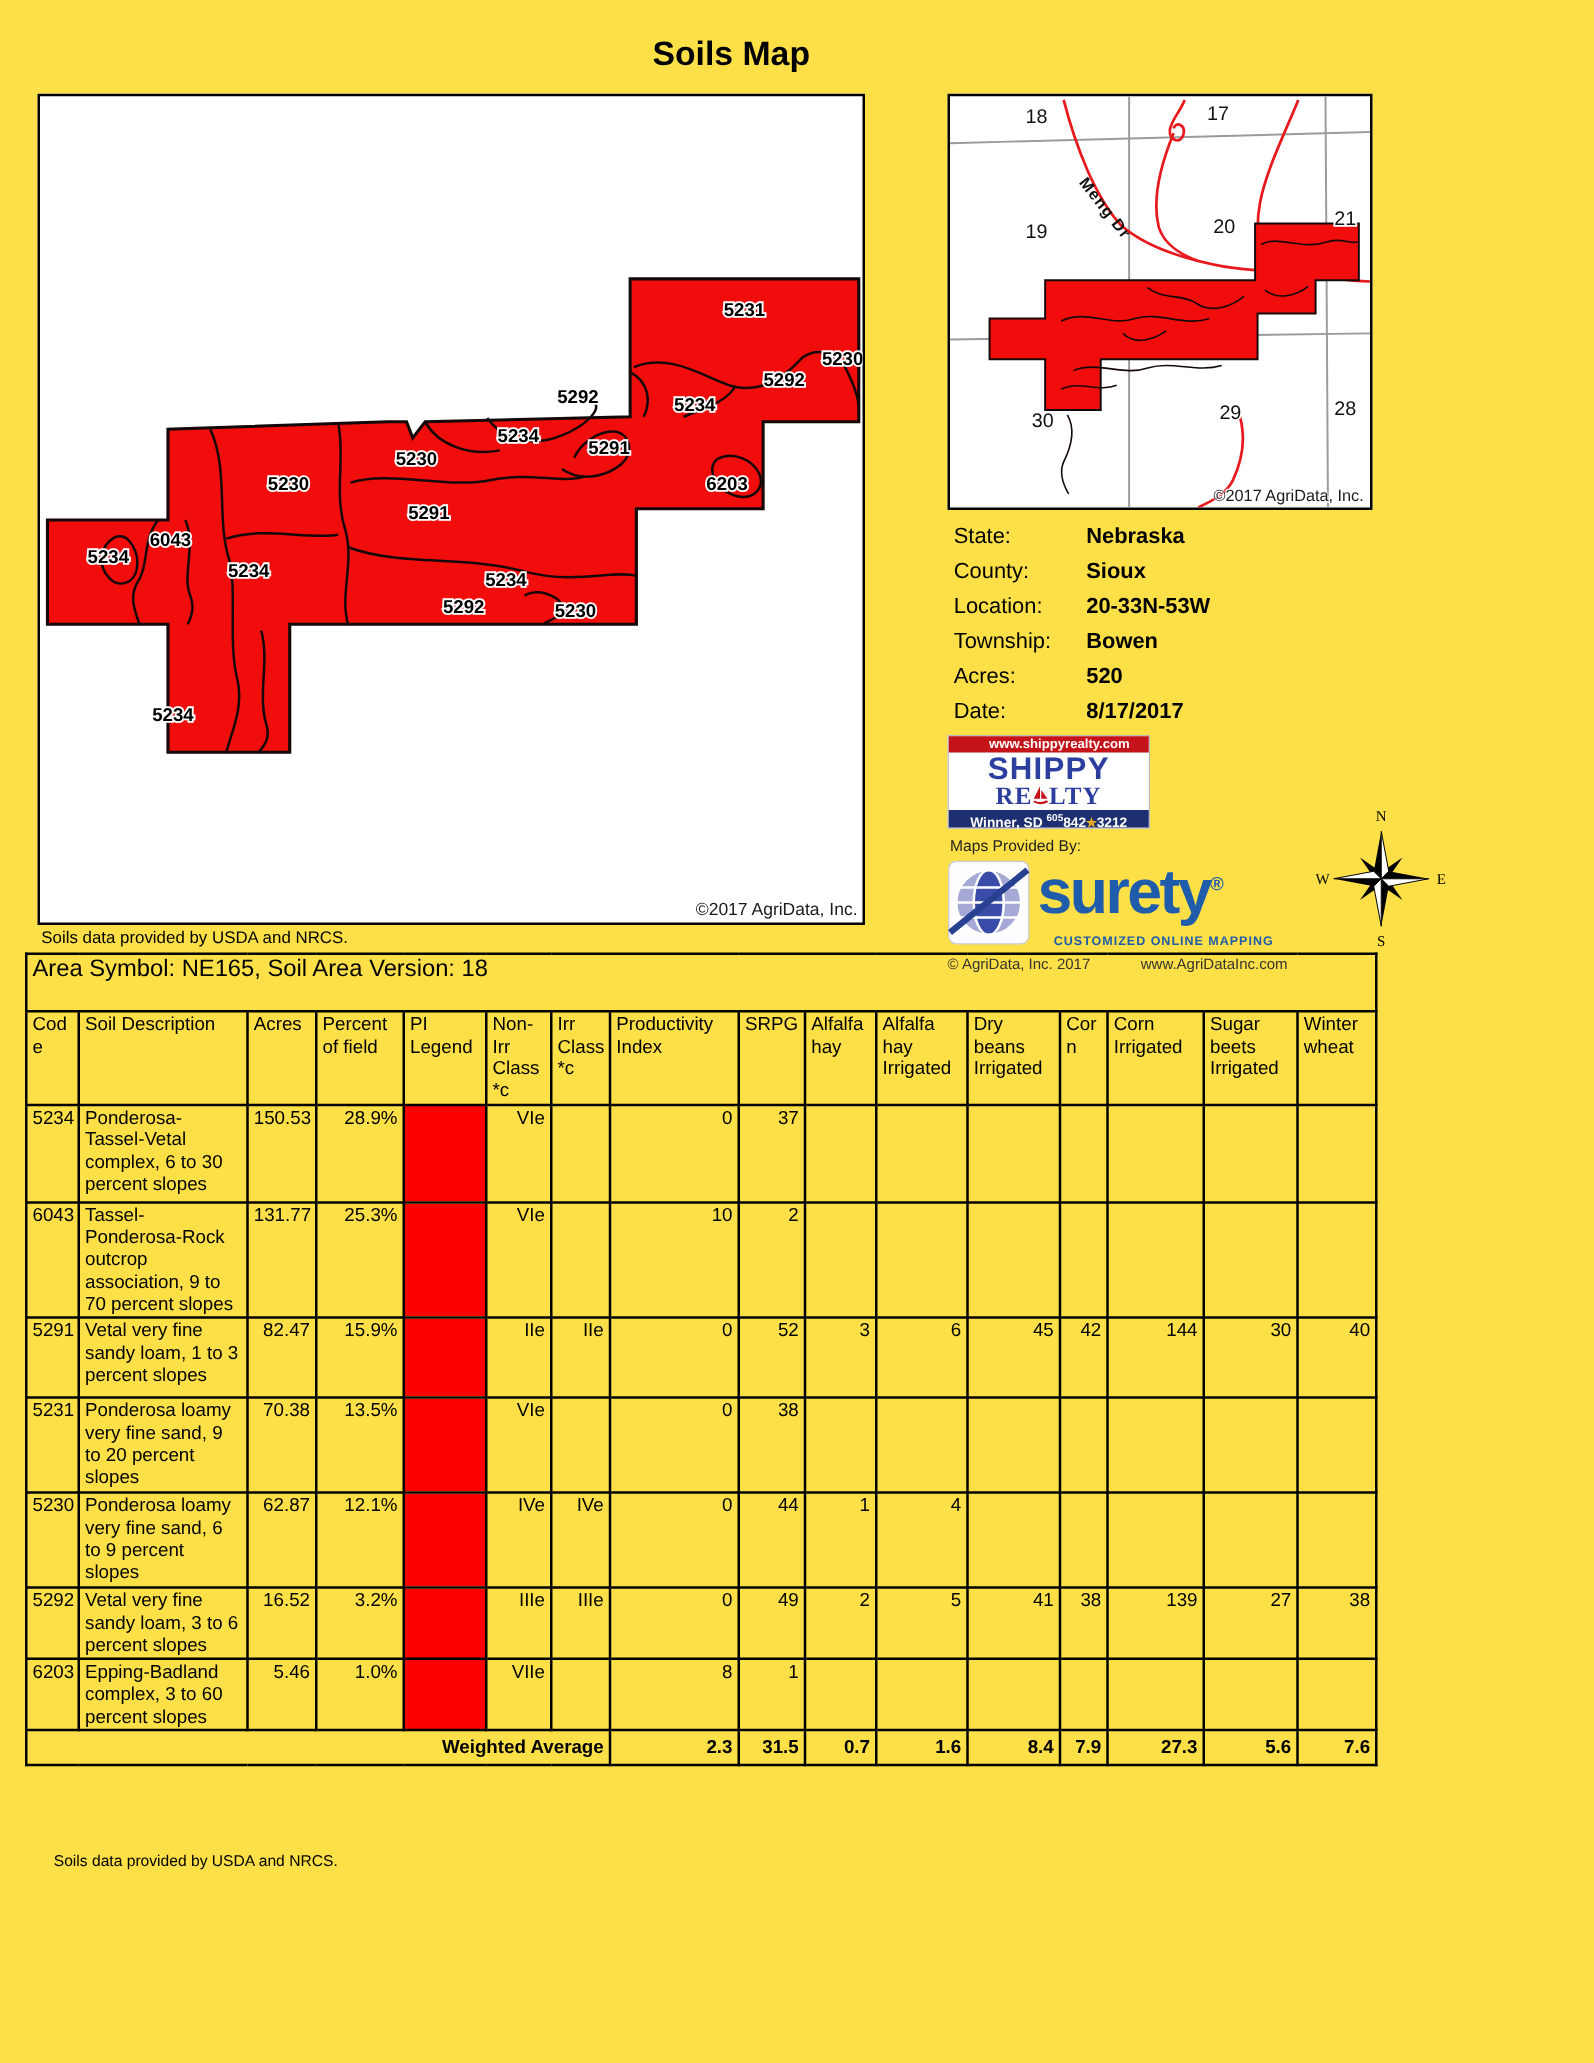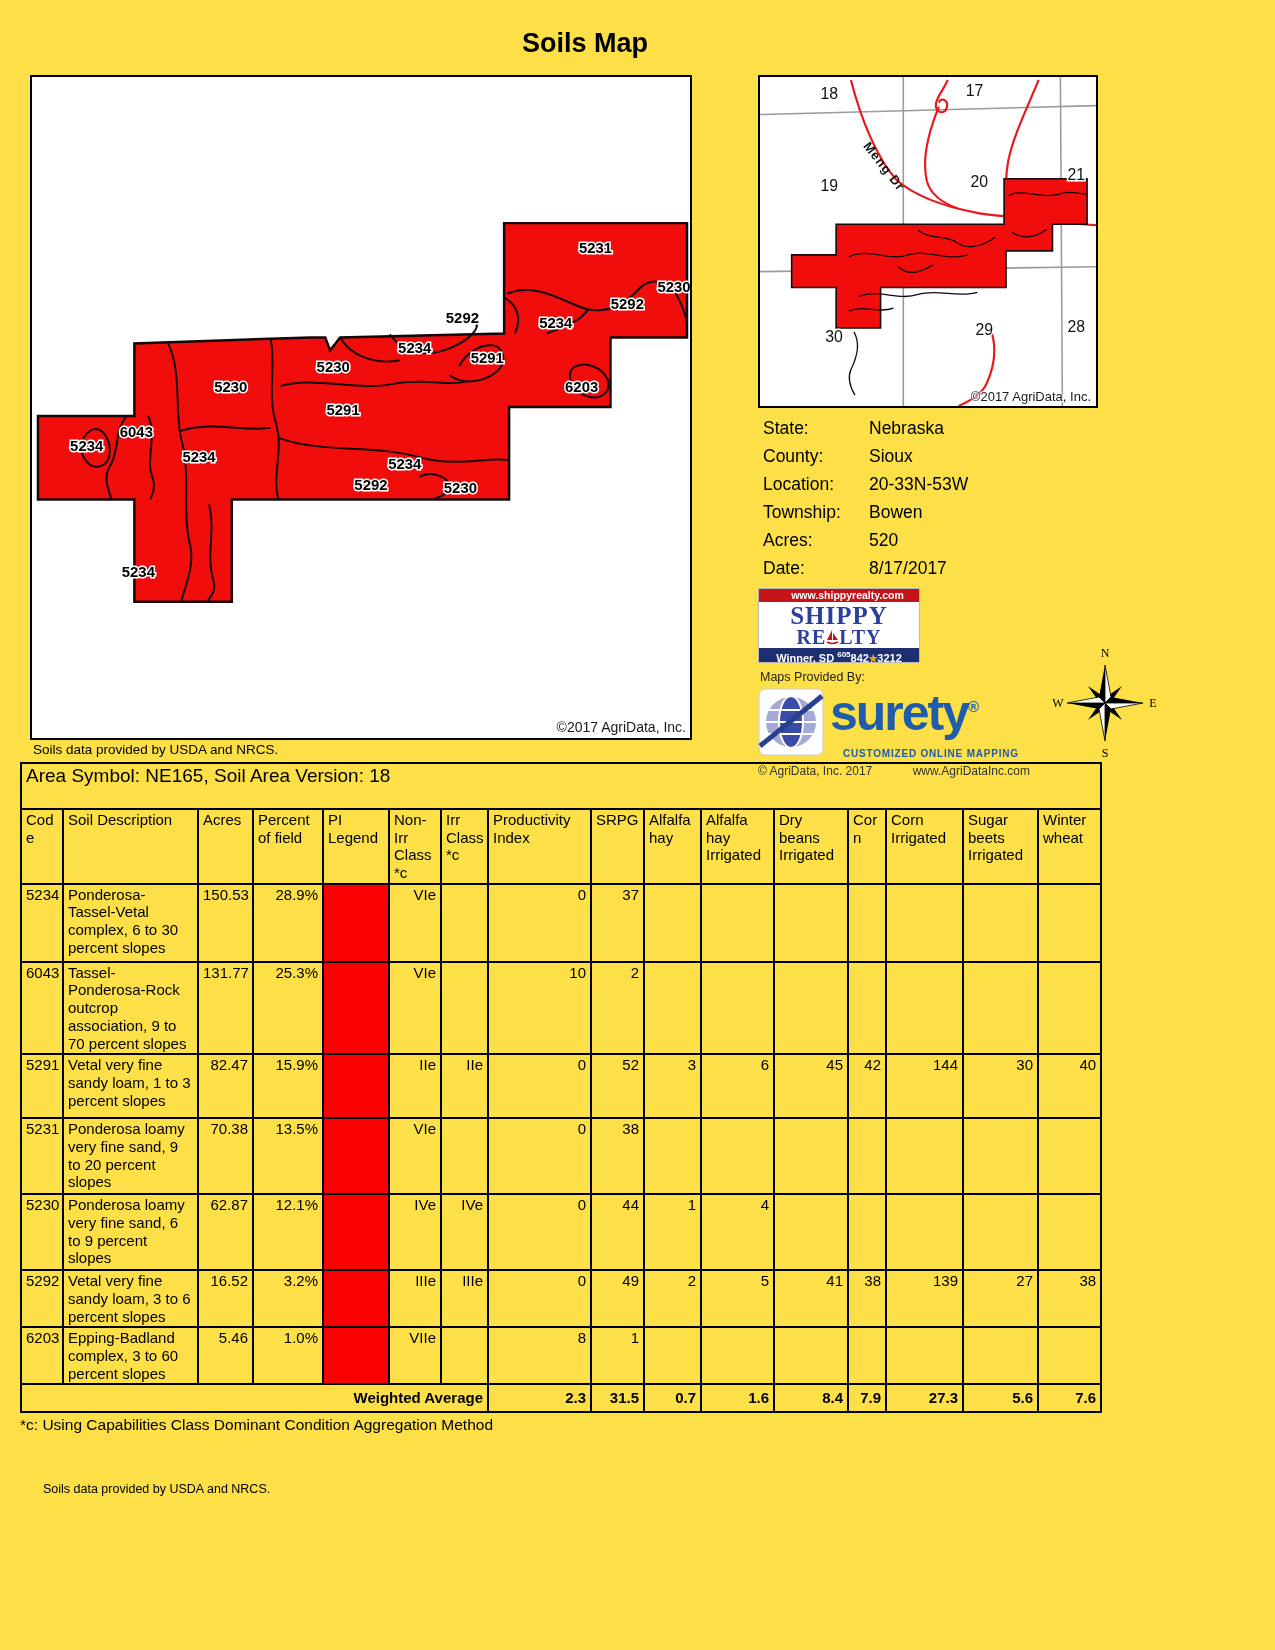--- a/index.html
+++ b/index.html
@@ -31,28 +31,28 @@
   .inslabel{font:16px "Liberation Sans",sans-serif;fill:#111;
             stroke:#fff;stroke-width:3px;paint-order:stroke;text-anchor:middle;}
   .roadlabel{font:bold 13px "Liberation Sans",sans-serif;fill:#111;letter-spacing:1px;}
   .inset-copyright{position:absolute;right:5px;bottom:2px;font-size:13px;color:#1a1a1a;
                    text-shadow:0 0 2px #fff,0 0 2px #fff,1px 1px 0 #fff,-1px -1px 0 #fff;}
 
   
   .info-panel{position:absolute;left:763px;top:414px;font-size:17.5px;}
   .info-row{height:28px;line-height:28px;white-space:nowrap;}
   .info-label{display:inline-block;width:106px;}
-  .info-value{font-weight:normal;text-align:center;}
+  .info-value{font-weight:bold;text-align:center;}
 
   
   .shippy{position:absolute;left:758px;top:588px;width:160px;height:73px;
           border:1px solid #b9b9b9;background:#fff;text-align:center;}
   .shippy-web{height:13px;line-height:13px;background:var(--shippy-red,#c41319);
               color:#fff;font-size:10.5px;font-weight:bold;padding-left:17px;}
-  .shippy-name{font-family:Liberation Serif, serif;font-weight:bold;
+  .shippy-name{font-family:Liberation Sans, sans-serif;font-weight:bold;
                color:var(--shippy-blue,#2c3f9e);font-size:25px;line-height:25px;margin-top:1px;letter-spacing:1px;}
   .shippy-realty{font-family:"Liberation Serif",serif;font-weight:bold;
                  color:var(--shippy-blue,#2c3f9e);font-size:20px;line-height:19px;letter-spacing:1px;}
   .shippy-city{position:absolute;left:0;bottom:0;width:100%;height:14px;line-height:14px;
                background:var(--shippy-navy,#1d2f70);color:#fff;font-size:11px;font-weight:bold;}
   .shippy-city sup{font-size:8px;}
   .star{color:var(--star-yellow,#f2b01e);font-size:10px;}
   .boat{display:inline-block;vertical-align:-2px;}
 
   
@@ -433,16 +433,15 @@
             <td class="num">8.4</td>
             <td class="num">7.9</td>
             <td class="num">27.3</td>
             <td class="num">5.6</td>
             <td class="num">7.6</td>
           </tr>
         </tbody>
     </table>
   </div>
 
-  <div class="footnote-c">*c:  Using Capabilities Class Dominant Condition Aggregation Method</div>
   <div class="footnote-soils">Soils data provided by USDA and NRCS.</div>
 
 </div>
 
 </body></html>

